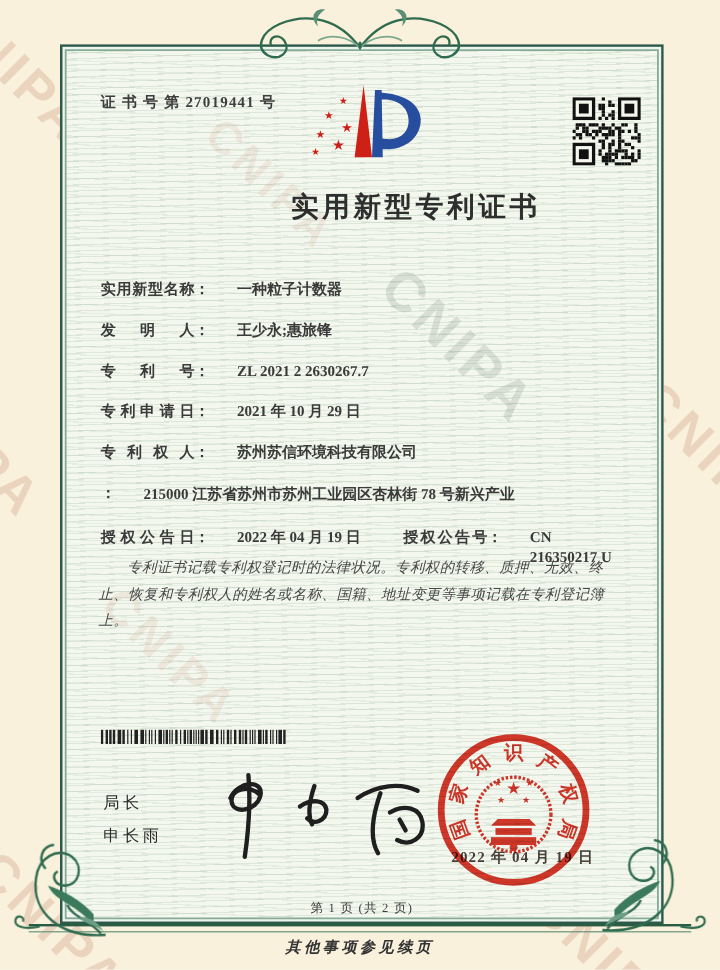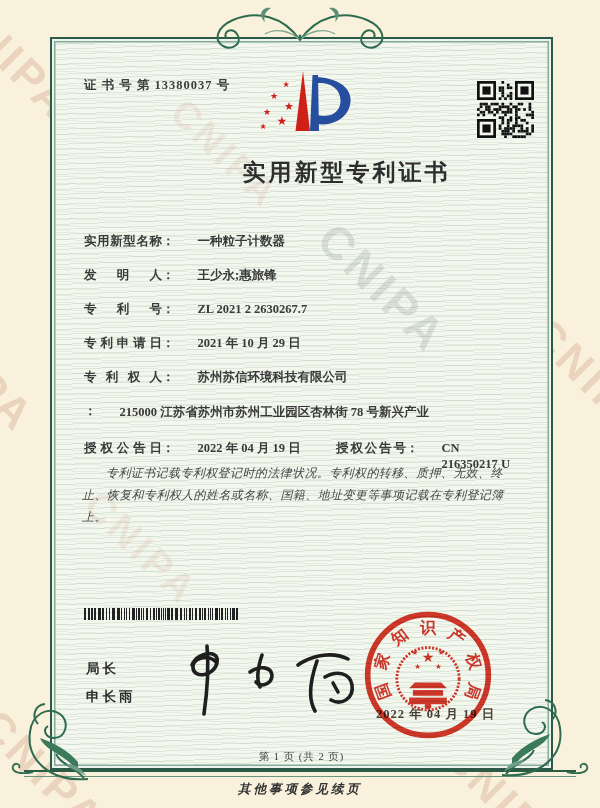--- a/index.html
+++ b/index.html
@@ -42,21 +42,21 @@
   .authrow .pair2{display:flex;flex:1 1 auto;}
   .authrow .pair2 .lbl{width:70px;flex-basis:70px;}
 
   .paras{position:absolute;left:30px;right:30px;top:424px;font-size:12px;color:#474747;
          font-style:italic;line-height:1.82;letter-spacing:.4px;}
   .paras p{margin:0;text-indent:2em;}
 
   .barcode{position:absolute;left:32px;top:569px;width:158px;height:12px;}
 
   .director{position:absolute;left:34px;top:616px;font-family:"Liberation Sans","DejaVu Sans",sans-serif;
-            font-weight:700;font-size:13.5px;color:#2b2b2b;letter-spacing:3px;line-height:28px;}
+            font-weight:400;font-size:13.5px;color:#2b2b2b;letter-spacing:3px;line-height:28px;}
   .signature{position:absolute;left:112px;top:602px;width:226px;height:78px;}
 
   .seal{position:absolute;left:310px;top:570px;width:132px;height:132px;
         mix-blend-mode:multiply;opacity:.93;}
   .seal-date{position:absolute;left:324px;top:667px;font-size:12.5px;font-weight:bold;
              color:#4c423c;letter-spacing:1px;mix-blend-mode:multiply;}
 
   .pagefoot{position:absolute;left:0;right:0;top:711px;text-align:center;font-size:10.5px;
             color:#3c3c3c;letter-spacing:1px;}
 
@@ -83,21 +83,21 @@
   <div class="wm pink" style="left:556px;top:308px;font-size:44px;">CNIPA</div>
   <div class="wm pink" style="left:6px;top:700px;font-size:44px;">CNIPA</div>
   <div class="wm pink" style="left:468px;top:730px;font-size:44px;">CNIPA</div>
 
   <div class="page">
 
     <div class="wm gray" style="left:293px;top:173px;font-size:46px;">CNIPA</div>
     <div class="wm faintpink" style="left:140px;top:52px;font-size:38px;">CNIPA</div>
     <div class="wm faintpink" style="left:55px;top:443px;font-size:40px;">CNIPA</div>
 
-    <div class="cert-no">证 书 号 第 13380037 号</div>
+    <div class="cert-no">证 书 号 第 27019441 号</div>
 
     <svg class="logo" viewBox="0 0 106 82">
       <polygon points="51,4 43.5,64 58,64" fill="#cf2017"></polygon>
       <polygon points="60.5,8 58,64 67,64 66,8" fill="#274d9f"></polygon>
       <path d="M65,10 C94,12 102,27 97.5,40 C93,54 77,59 65,57 L65,48 C81,52 89,43 88.5,33 C88,21 78,15 64.5,16 Z" fill="#274d9f"></path>
       <text x="34" y="20" font-size="8" fill="#cf2017" text-anchor="middle">★</text>
       <text x="22" y="32" font-size="9" fill="#cf2017" text-anchor="middle">★</text>
       <text x="37" y="43" font-size="11" fill="#cf2017" text-anchor="middle">★</text>
       <text x="15" y="48" font-size="9" fill="#cf2017" text-anchor="middle">★</text>
       <text x="30" y="58" font-size="12" fill="#cf2017" text-anchor="middle">★</text>

